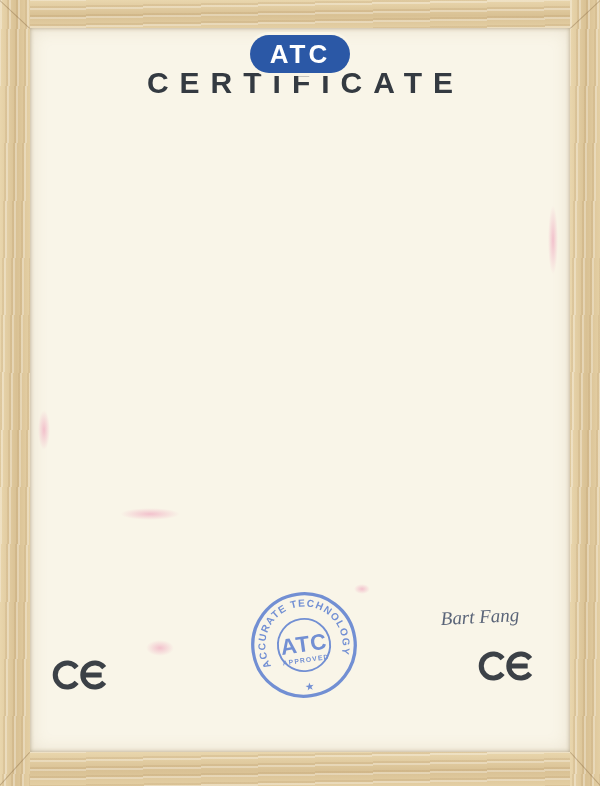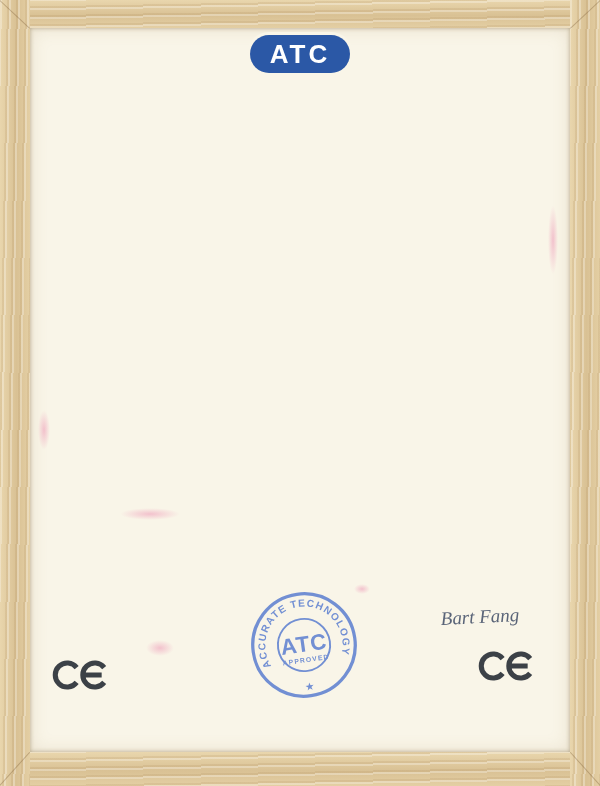--- a/index.html
+++ b/index.html
@@ -85,20 +85,21 @@
 
   <div class="stain" style="left:146px;top:640px;width:28px;height:16px;"></div>
   <div class="stain" style="left:38px;top:410px;width:12px;height:40px;"></div>
   <div class="stain" style="left:354px;top:584px;width:16px;height:10px;"></div>
   <div class="stain" style="left:548px;top:205px;width:10px;height:70px;"></div>
   <div class="stain" style="left:120px;top:508px;width:60px;height:12px;"></div>
 
   <div class="abs" id="logo-pill">
     <span>ATC</span>
   </div>
+  <div class="abs ctr" id="cert-title">CERTIFICATE</div>
   <div class="abs ctr b" id="sub1">of Conformity</div>
   <div class="abs ctr b" id="dir1">EC Council Directive 2014/35/EU</div>
   <div class="abs ctr b" id="dir2">Low Voltage Directive</div>
   <div class="abs ctr b" id="reg">Registration No.:DGS16033106</div>
 
   <div class="abs lbl" style="top:205px;">Applicant:</div>
   <div class="abs val" style="top:205px;">Xinsong Electrical Equipment Co., LTD</div>
   <div class="abs addr" style="top:222px;">Building B, Jianhua Science &amp; Technology Park, Zhenxing Road, No. 335, Zhushan,</div>
   <div class="abs addr" style="top:236px;">Dongcheng District, Dongguan City, Guangdong Province, China</div>
 

